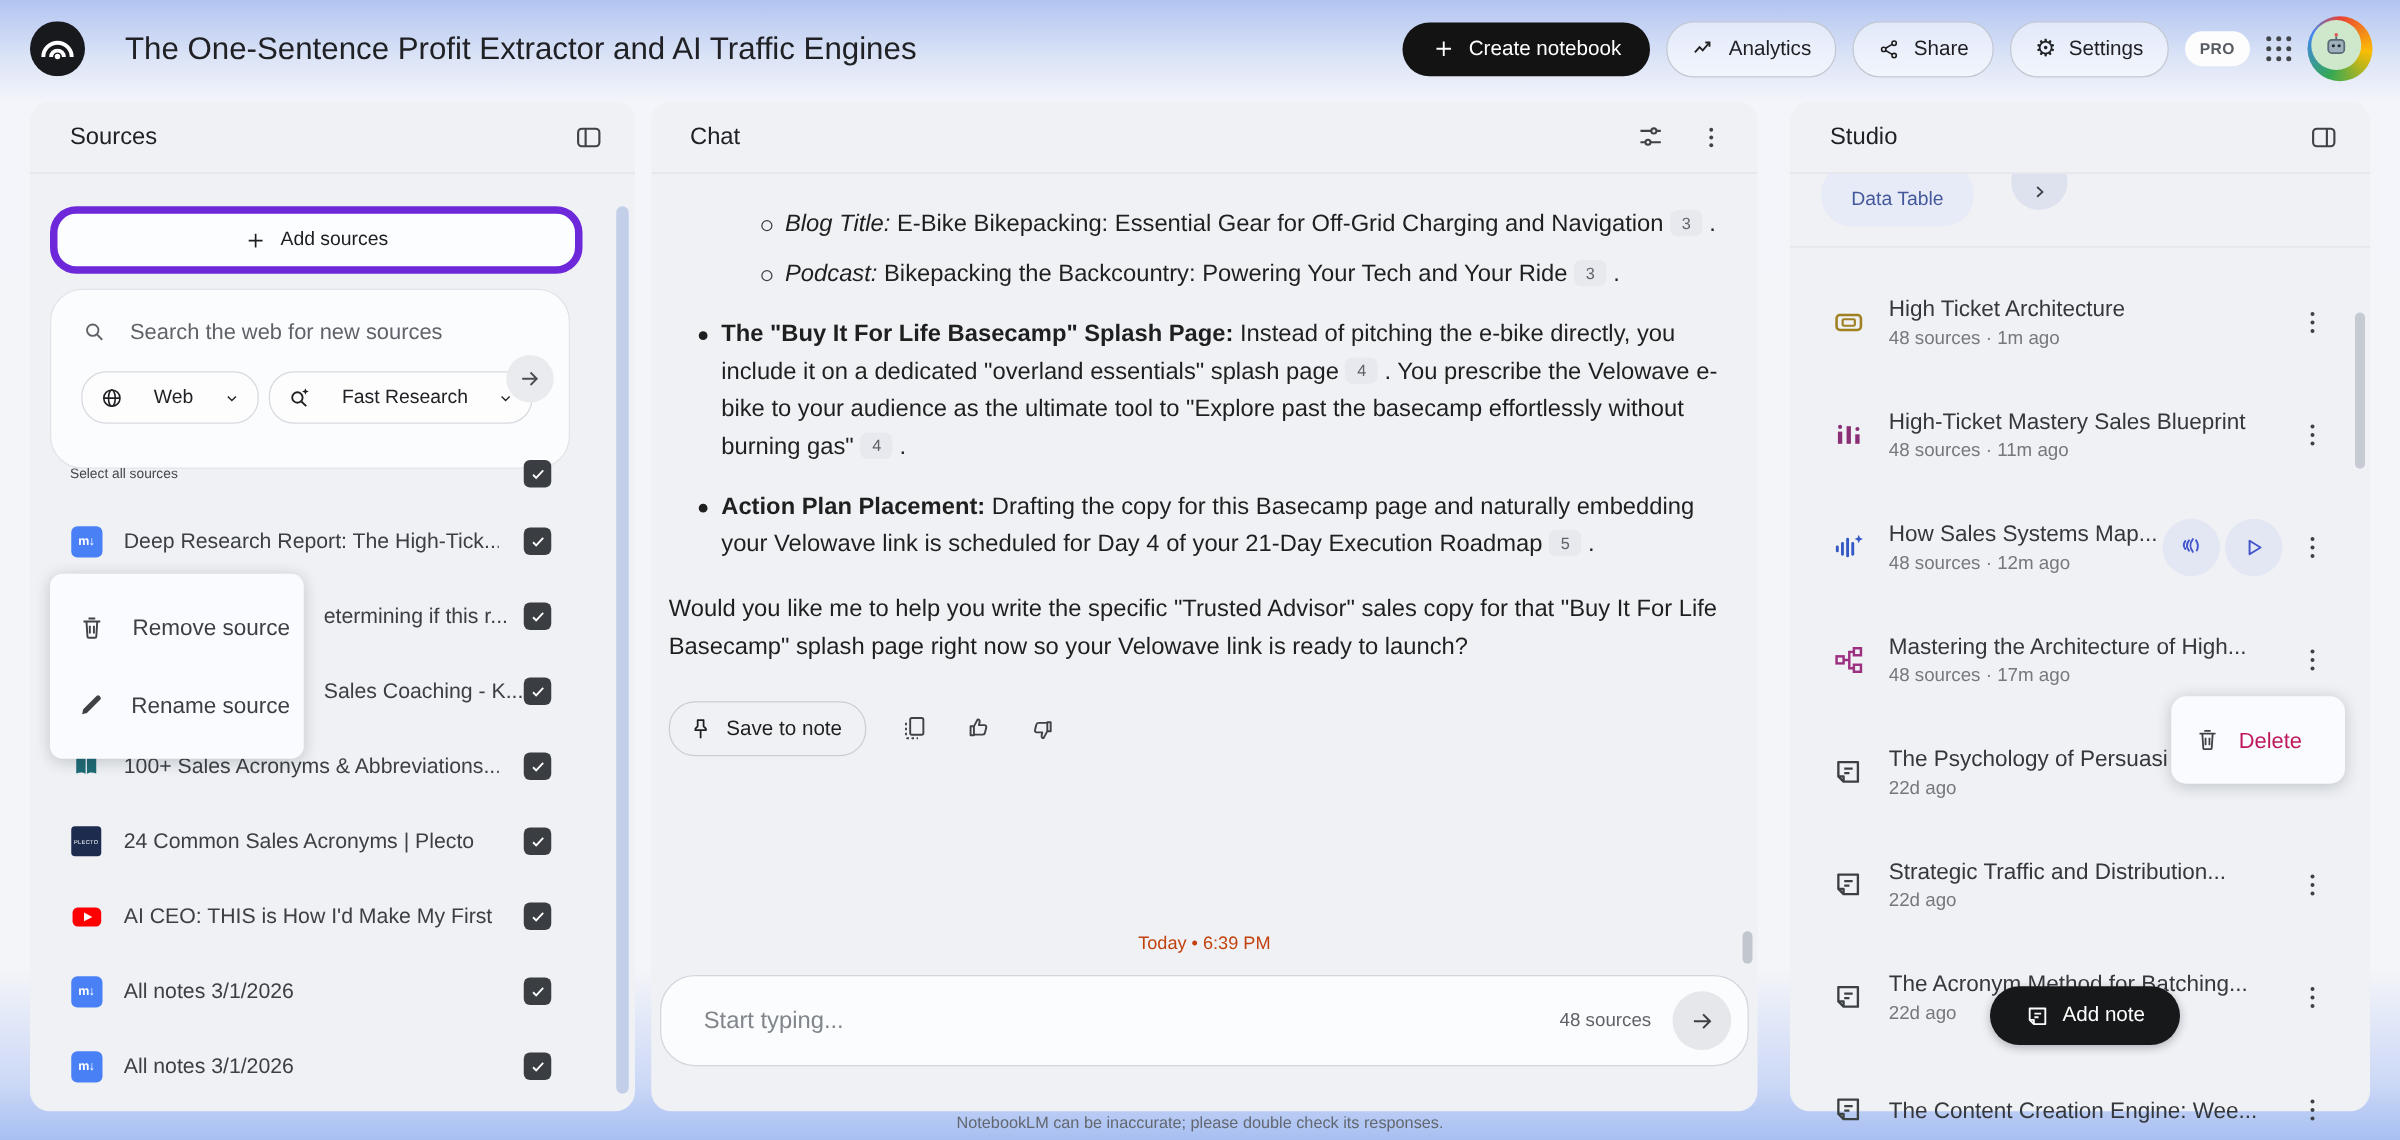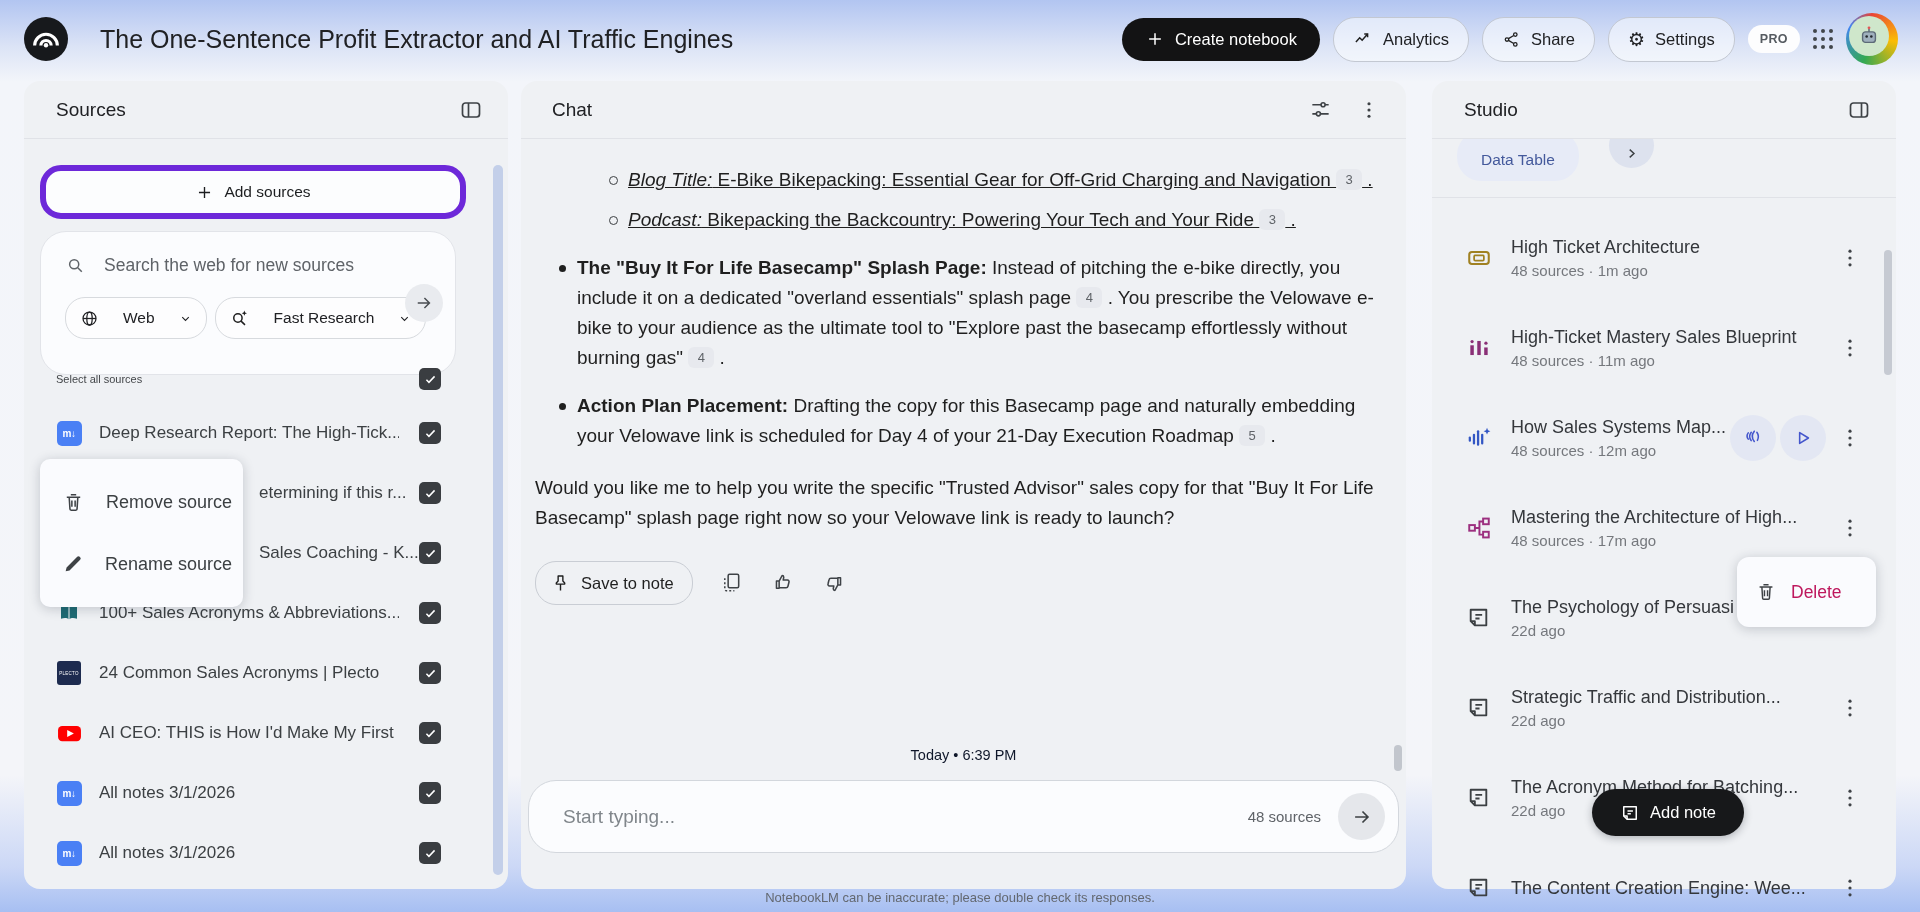--- a/index.html
+++ b/index.html
@@ -60,36 +60,36 @@
   .vscroll{position:absolute;border-radius:5px;background:#c3cfe9;}
   #scroll-sources{right:5px;top:84px;width:10px;height:710px;}
   
   .ctxmenu{position:absolute;left:16px;top:378px;width:203px;height:148px;background:#fafbfe;border-radius:10px;
     box-shadow:0 2px 12px rgba(30,40,60,.22);z-index:30;padding:12px 0;box-sizing:border-box;}
   .ctxitem{height:62px;display:flex;align-items:center;gap:21px;padding-left:22px;font-size:18px;color:#3c4043;cursor:pointer;}
   .ctxitem .mico{color:#3e4246;}
   
   .chat-scroll{flex:1;overflow:hidden;padding:26px 16px 0 14px;font-size:19px;line-height:30px;color:#1f1f1f;position:relative;}
   ul.l1,ul.l2{list-style:none;margin:0;padding:0;}
-  ul.l2 li{padding-left:93px;position:relative;margin-bottom:10px;text-decoration:underline;}
+  ul.l2 li{padding-left:93px;position:relative;margin-bottom:10px;}
   ul.l2 li::before{content:"";position:absolute;left:74px;top:11px;width:7px;height:7px;border:1.6px solid #3c4043;border-radius:50%;}
   ul.l1 li{padding-left:42px;position:relative;margin-top:18px;}
   ul.l1 li::before{content:"";position:absolute;left:24px;top:12px;width:7px;height:7px;background:#1f1f1f;border-radius:50%;}
   .lead-i{font-style:italic;}
   .lead-b{font-weight:bold;}
   .closing{margin:22px 0 0 0;}
   .cite{display:inline-block;min-width:20px;height:21px;line-height:21px;border-radius:6px;background:#e7e9ee;
     color:#5f6368;font-size:13px;text-align:center;vertical-align:2px;padding:0 3px;cursor:pointer;}
   .actions{display:flex;align-items:center;margin-top:28px;}
   .savepill{height:42px;border-radius:21px;border:1px solid #c9cdd4;display:flex;align-items:center;gap:10px;
     padding:0 18px 0 14px;font-size:16.5px;color:#1f1f1f;background:transparent;cursor:pointer;}
   .act-ic{width:24px;height:24px;color:#3e4246;margin-left:27px;cursor:pointer;}
   .flip{transform:rotate(180deg);}
   .chat-bottom{padding:0 7px 14px;}
-  .tstamp{text-align:center;font-size:14.5px;color:#0f172a;margin-bottom:17px;}
+  .tstamp{text-align:center;font-size:14.5px;color:#c2410c;margin-bottom:17px;}
   .inputcard{height:73px;border:1.5px solid #d3d7dd;border-radius:28px;background:#fbfcfe;display:flex;align-items:center;
     padding:0 13px 0 32px;box-sizing:border-box;margin-bottom:22px;}
   .inputcard input{flex:1;border:none;outline:none;background:transparent;font-size:19px;color:#3c4043;
     font-family:"Liberation Sans",sans-serif;}
   .inputcard input::placeholder{color:#80868b;opacity:1;}
   .srccount{font-size:15px;color:#5f6368;margin-right:17px;white-space:nowrap;}
   .sendcircle{width:47px;height:47px;border-radius:50%;background:#e5e7eb;display:flex;align-items:center;justify-content:center;color:#3c4043;cursor:pointer;flex:0 0 auto;}
   #scroll-chat{right:4px;top:664px;width:8px;height:26px;background:#c2c6cd;}
   
   .chipstrip{position:relative;height:58px;border-bottom:1px solid #e0e2e7;overflow:hidden;}

